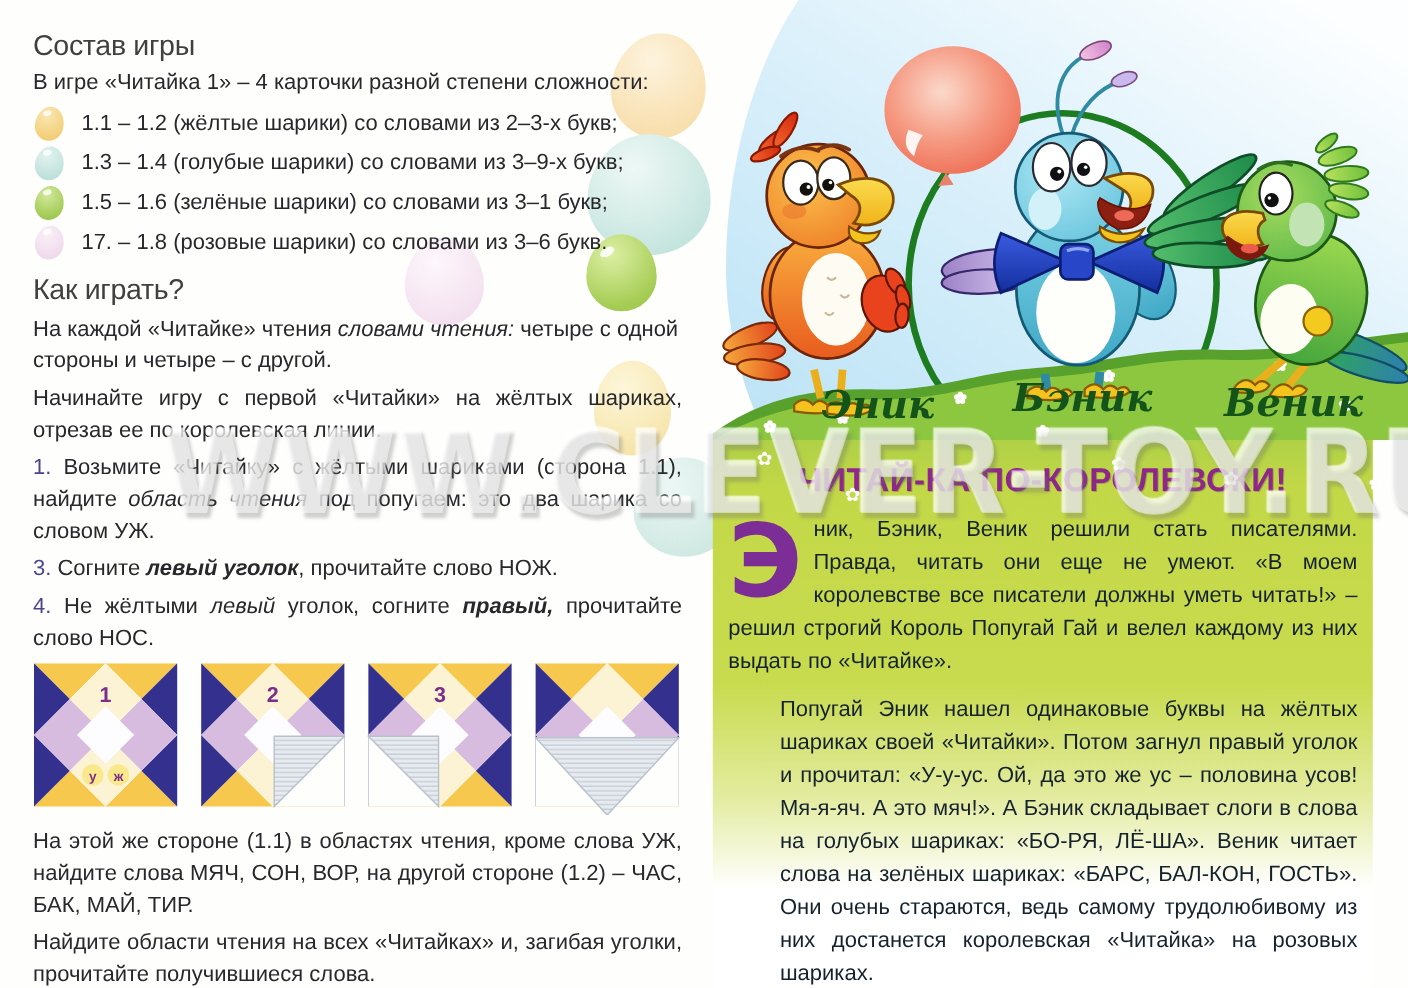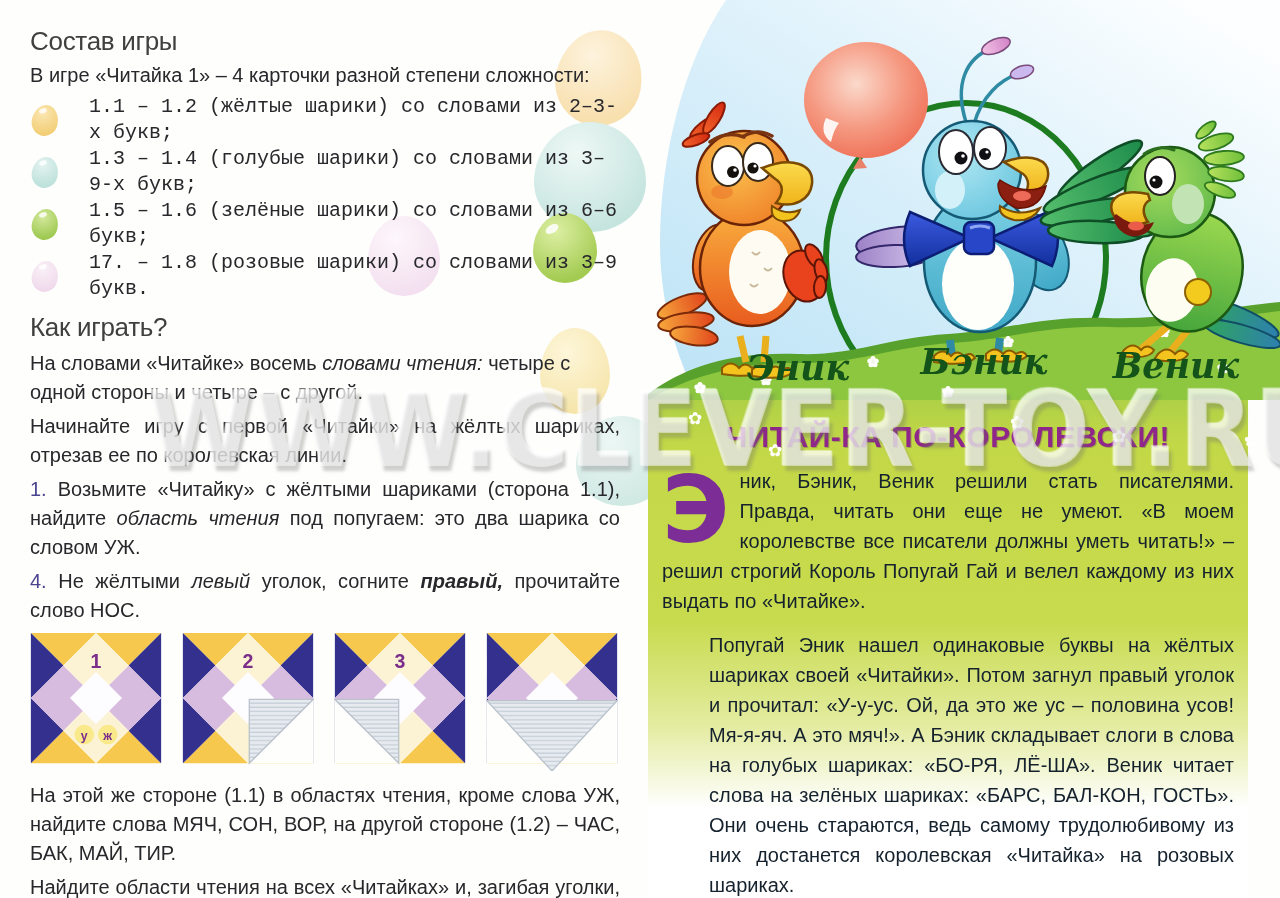--- a/index.html
+++ b/index.html
@@ -16,21 +16,21 @@
   .db3{left:533px;top:213px;width:64px;height:70px;background:radial-gradient(circle at 36% 26%,#ddefa4,#a3cb51 75%);}
   .db3:after{content:"";position:absolute;left:12px;top:12px;width:14px;height:8px;border-radius:50%;background:rgba(255,255,255,.85);transform:rotate(-30deg);}
   .db4{left:368px;top:216px;width:72px;height:80px;background:radial-gradient(circle at 38% 28%,#fdf6fb,#f2dcee 78%);opacity:.9;}
   .db5{left:540px;top:328px;width:70px;height:86px;background:radial-gradient(circle at 38% 28%,#fdf6d9,#f6e5ab 78%);}
   .db6{left:576px;top:416px;width:92px;height:90px;background:radial-gradient(circle at 38% 28%,#ecf7f4,#cfe8e2 78%);}
   
   .left-col{position:absolute;left:30px;top:26px;width:590px;z-index:2;}
   .h-purple{font-size:26px;line-height:30px;font-weight:normal;color:#404040;margin:0 0 5px 0;letter-spacing:-0.3px;}
   .h2{margin-top:10px;margin-bottom:7px;}
   .intro{font-size:20px;line-height:29px;margin:0 0 4px 0;}
-  .b-row{display:flex;align-items:center;min-height:36px;gap:31px;padding-left:2px;font-family:Liberation Mono, monospace;}
+  .b-row{display:flex;align-items:center;min-height:36px;gap:16px;padding-left:2px;}
   .balloon-ic{flex:0 0 26px;width:26px;height:31px;border-radius:50% 50% 50% 50%/55% 55% 45% 45%;transform:rotate(12deg);position:relative;}
   .balloon-ic:after{content:"";position:absolute;left:5px;top:4px;width:8px;height:5px;border-radius:50%;background:rgba(255,255,255,.8);transform:rotate(-28deg);}
   .b-text{font-size:20px;line-height:26px;}
   .para{font-size:20px;line-height:29px;margin:0 0 5px 0;}
   .s-i{font-style:italic;}
   .s-bi{font-style:italic;font-weight:bold;}
   .s-n{color:#4a4490;}
   .cards-row{display:flex;gap:20px;margin:8px 0 10px 0;}
   .card{width:132px;height:138px;display:block;}
   
@@ -70,32 +70,33 @@
       <div class="b-row">
         <span class="balloon-ic" style="background: radial-gradient(circle at 36% 28%, rgb(250, 231, 178), rgb(242, 205, 116) 78%);"></span>
         <span class="b-text">1.1 – 1.2 (жёлтые шарики) со словами из 2–3-х букв;</span>
       </div>
       <div class="b-row">
         <span class="balloon-ic" style="background: radial-gradient(circle at 36% 28%, rgb(227, 243, 240), rgb(188, 224, 218) 78%);"></span>
         <span class="b-text">1.3 – 1.4 (голубые шарики) со словами из 3–9-х букв;</span>
       </div>
       <div class="b-row">
         <span class="balloon-ic" style="background: radial-gradient(circle at 36% 28%, rgb(211, 232, 156), rgb(157, 200, 79) 78%);"></span>
-        <span class="b-text">1.5 – 1.6 (зелёные шарики) со словами из 6–6 букв;</span>
+        <span class="b-text">1.5 – 1.6 (зелёные шарики) со словами из 3–1 букв;</span>
       </div>
       <div class="b-row">
         <span class="balloon-ic" style="background: radial-gradient(circle at 36% 28%, rgb(250, 240, 247), rgb(239, 217, 235) 78%);"></span>
-        <span class="b-text">17. – 1.8 (розовые шарики) со словами из 3–9 букв.</span>
+        <span class="b-text">17. – 1.8 (розовые шарики) со словами из 3–6 букв.</span>
       </div>
     </div>
   <h1 class="h-purple h2">Как играть?</h1>
   <div>
-      <p class="para" style="text-align: left;"><span>На словами «Читайке» восемь </span><span class="s-i">словами чтения:</span><span> четыре с одной стороны и четыре – с другой.</span></p>
+      <p class="para" style="text-align: left;"><span>На каждой «Читайке» чтения </span><span class="s-i">словами чтения:</span><span> четыре с одной стороны и четыре – с другой.</span></p>
       <p class="para" style="text-align: justify;"><span>Начинайте игру с первой «Читайки» на жёлтых шариках, отрезав ее по королевская линии.</span></p>
       <p class="para" style="text-align: justify;"><span class="s-n">1. </span><span>Возьмите «Читайку» с жёлтыми шариками (сторона 1.1), найдите </span><span class="s-i">область чтения</span><span> под попугаем: это два шарика со словом УЖ.</span></p>
+      <p class="para" style="text-align: left;"><span class="s-n">3. </span><span>Согните </span><span class="s-bi">левый уголок</span><span>, прочитайте слово НОЖ.</span></p>
       <p class="para" style="text-align: justify;"><span class="s-n">4. </span><span>Не жёлтыми </span><span class="s-i">левый</span><span> уголок, согните </span><span class="s-bi">правый,</span><span> прочитайте слово НОС.</span></p>
     </div>
   <div class="cards-row">
       <svg viewBox="0 0 100 106" class="card">
         <defs>
           <pattern id="st0" width="100" height="3.2" patternUnits="userSpaceOnUse">
             <rect width="100" height="3.2" fill="#e7ebef"></rect>
             <rect y="2.2" width="100" height="1" fill="#c6cfd8"></rect>
           </pattern>
         </defs>

